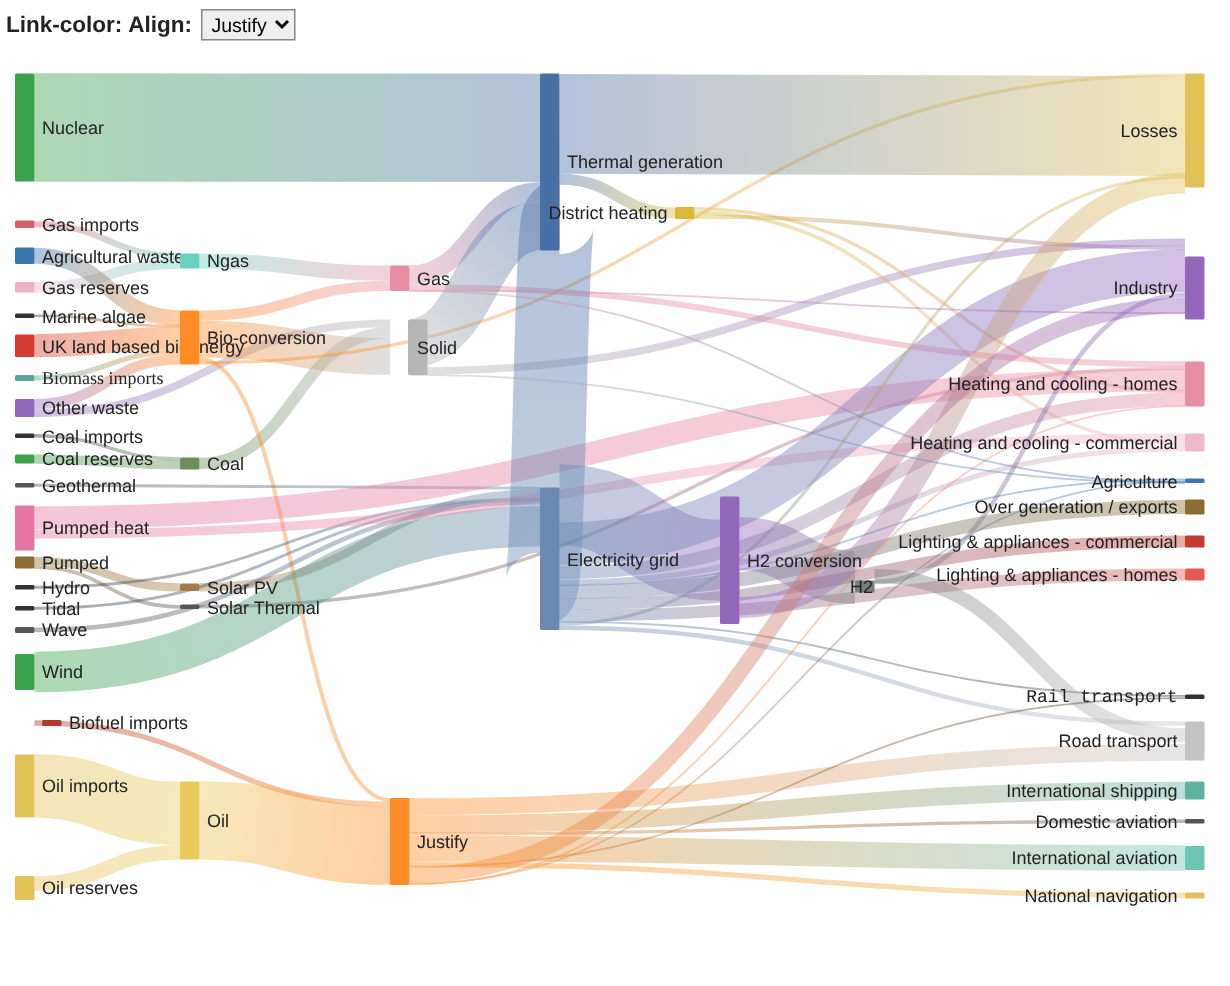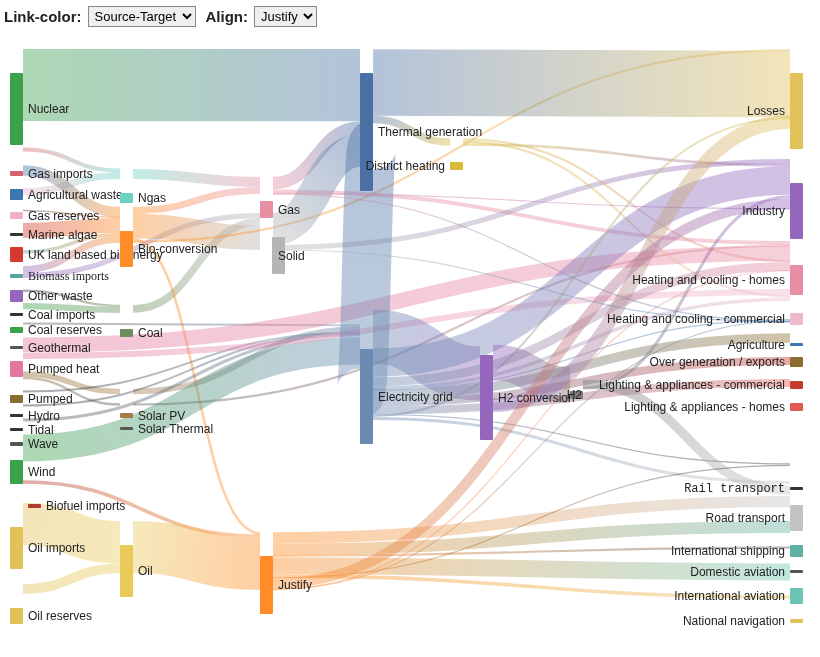--- a/index.html
+++ b/index.html
@@ -32,21 +32,20 @@
     padding: 1px 2px;
   }
   .chart {
     position: relative;
     width: 820px;
     height: 620px;
   }
   .node {
     position: absolute;
     box-sizing: border-box;
-    margin-top: 24px;
   }
   .node .bar {
     position: absolute;
     top: 0; bottom: 0;
     width: 13px;
     border-radius: 1px;
   }
   .node .lbl {
     position: absolute;
     white-space: nowrap;
@@ -65,23 +64,20 @@
     width: 820px;
     height: 620px;
     pointer-events: none;
   }
 </style>
 </head>
 <body>
 
 <div class="toolbar">
   <label>Link-color:</label>
-  <select>
-    <option>Source-Target</option>
-  </select>
   <label>Align:</label>
   <select>
     <option>Justify</option>
   </select>
 </div>
 
 <div class="chart" id="chart">
   <svg class="links" id="links" viewBox="0 0 820 620" preserveAspectRatio="none">
       <defs>
         <linearGradient id="g0" gradientUnits="userSpaceOnUse" x1="23" x2="360" y1="54" y2="54.175182481751825">
@@ -468,21 +464,21 @@
       <div class="lbl right">Coal imports</div>
     </div>
     <div class="node" style="left: 10px; top: 272px; height: 6px; width: 13px;">
       <div class="bar" style="background: rgb(58, 162, 74);"></div>
       <div class="lbl right">Coal reserves</div>
     </div>
     <div class="node" style="left: 10px; top: 291px; height: 3px; width: 13px;">
       <div class="bar" style="background: rgb(85, 85, 85);"></div>
       <div class="lbl right">Geothermal</div>
     </div>
-    <div class="node" style="left: 10px; top: 306px; height: 16px; width: 13px;">
+    <div class="node" style="left: 10px; top: 306px; height: 30px; width: 13px;">
       <div class="bar" style="background: rgb(227, 119, 161);"></div>
       <div class="lbl right">Pumped heat</div>
     </div>
     <div class="node" style="left: 10px; top: 340px; height: 8px; width: 13px;">
       <div class="bar" style="background: rgb(140, 109, 49);"></div>
       <div class="lbl right">Pumped</div>
     </div>
     <div class="node" style="left: 10px; top: 359px; height: 3px; width: 13px;">
       <div class="bar" style="background: rgb(51, 51, 51);"></div>
       <div class="lbl right">Hydro</div>
@@ -556,29 +552,29 @@
       <div class="lbl left">District heating</div>
     </div>
     <div class="node" style="left: 360px; top: 294px; height: 95px; width: 13px;">
       <div class="bar" style="background: rgb(107, 138, 178);"></div>
       <div class="lbl right">Electricity grid</div>
     </div>
     <div class="node" style="left: 480px; top: 300px; height: 85px; width: 13px;">
       <div class="bar" style="background: rgb(148, 103, 189);"></div>
       <div class="lbl right">H2 conversion</div>
     </div>
-    <div class="node" style="left: 570px; top: 336px; height: 8px; width: 30px;">
+    <div class="node" style="left: 570px; top: 356px; height: 8px; width: 30px;">
       <div class="bar" style="background: rgb(123, 123, 123);"></div>
       <div class="lbl left">H2</div>
     </div>
     <div class="node" style="left: 790px; top: 18px; height: 76px; width: 13px;">
       <div class="bar" style="background: rgb(226, 193, 89);"></div>
       <div class="lbl left">Losses</div>
     </div>
-    <div class="node" style="left: 790px; top: 128px; height: 56px; width: 13px;">
+    <div class="node" style="left: 790px; top: 140px; height: 42px; width: 13px;">
       <div class="bar" style="background: rgb(148, 103, 189);"></div>
       <div class="lbl left">Industry</div>
     </div>
     <div class="node" style="left: 790px; top: 210px; height: 30px; width: 13px;">
       <div class="bar" style="background: rgb(232, 142, 163);"></div>
       <div class="lbl left">Heating and cooling - homes</div>
     </div>
     <div class="node" style="left: 790px; top: 258px; height: 12px; width: 13px;">
       <div class="bar" style="background: rgb(240, 185, 203);"></div>
       <div class="lbl left">Heating and cooling - commercial</div>

